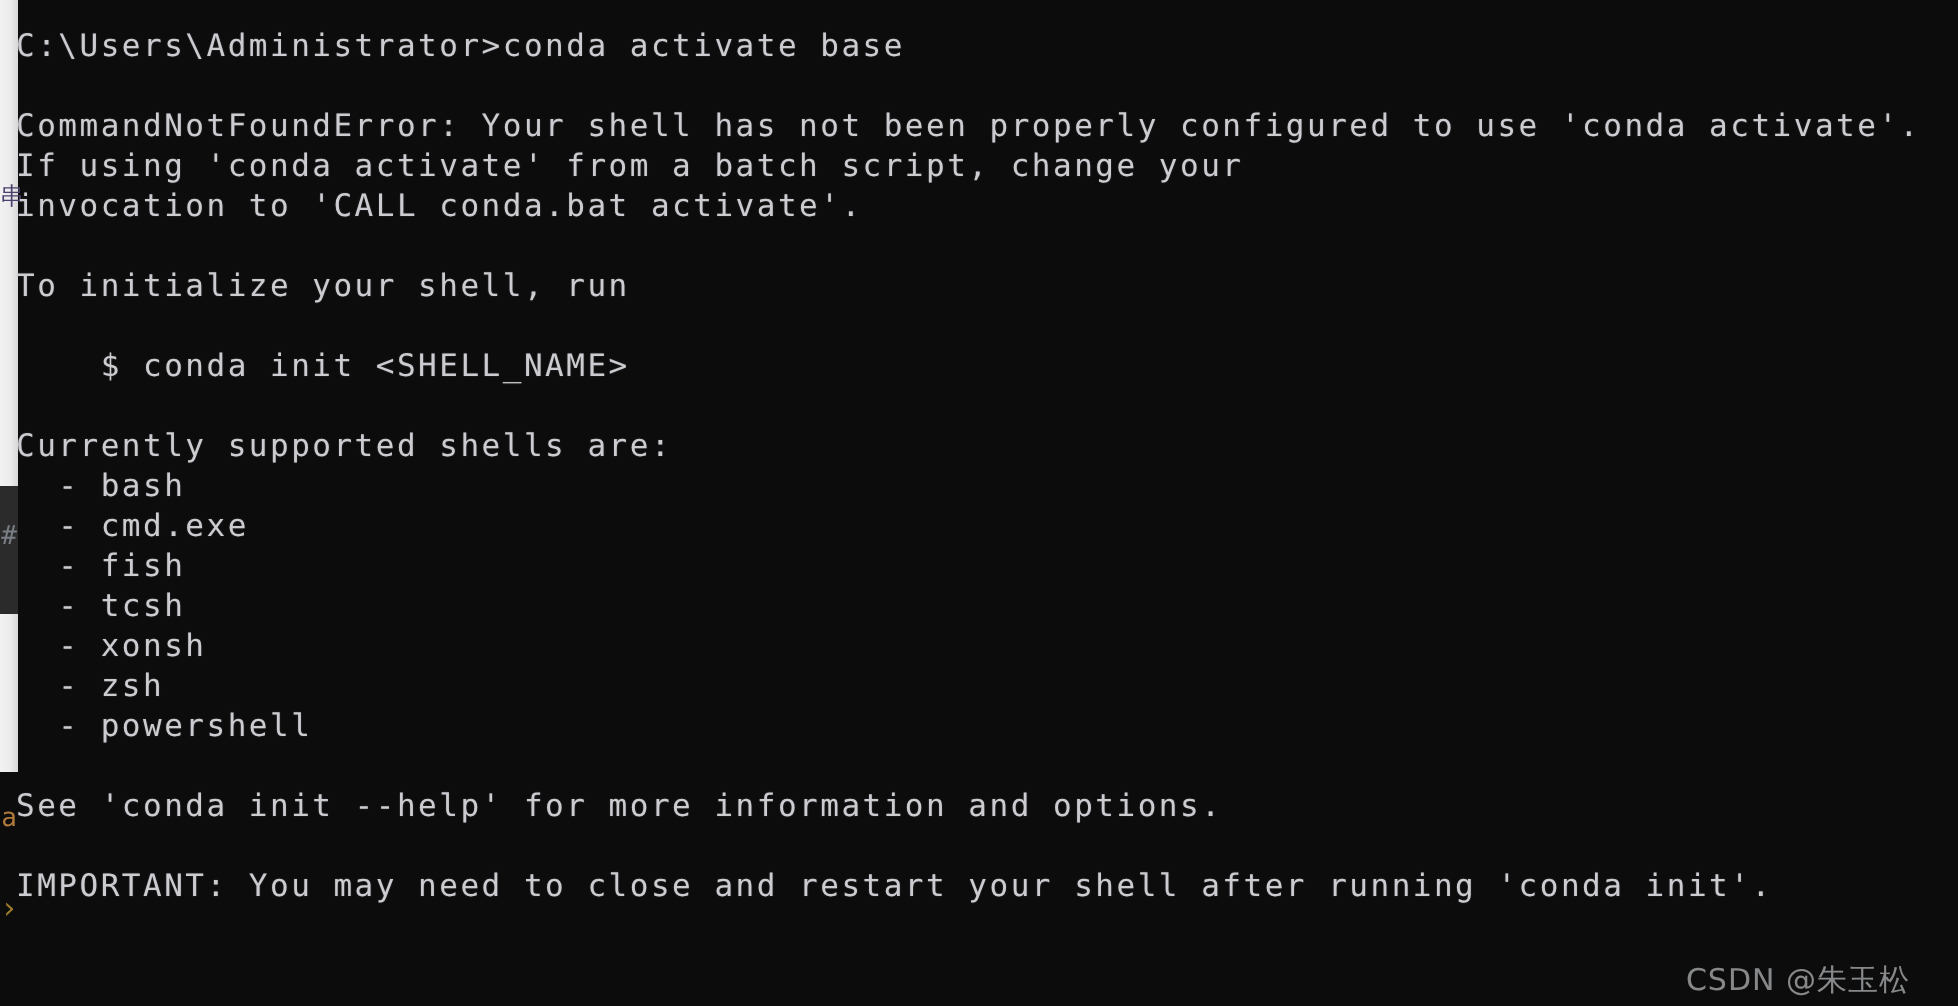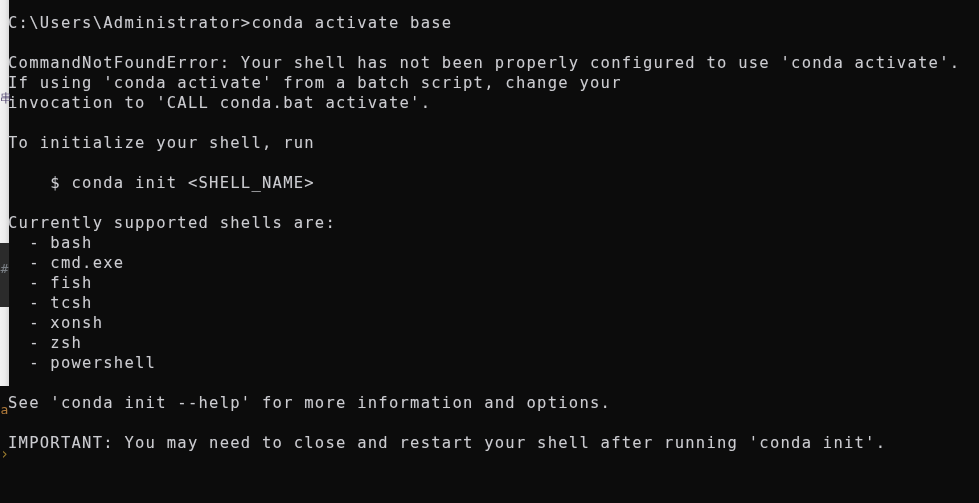--- a/index.html
+++ b/index.html
@@ -147,14 +147,15 @@
   - xonsh
   - zsh
   - powershell
 
 See 'conda init --help' for more information and options.
 
 IMPORTANT: You may need to close and restart your shell after running 'conda init'.</pre>
   </div>
 
 
+  <div id="watermark-csdn" class="watermark">CSDN @朱玉松</div>
 
 </div>
 
 </body></html>

